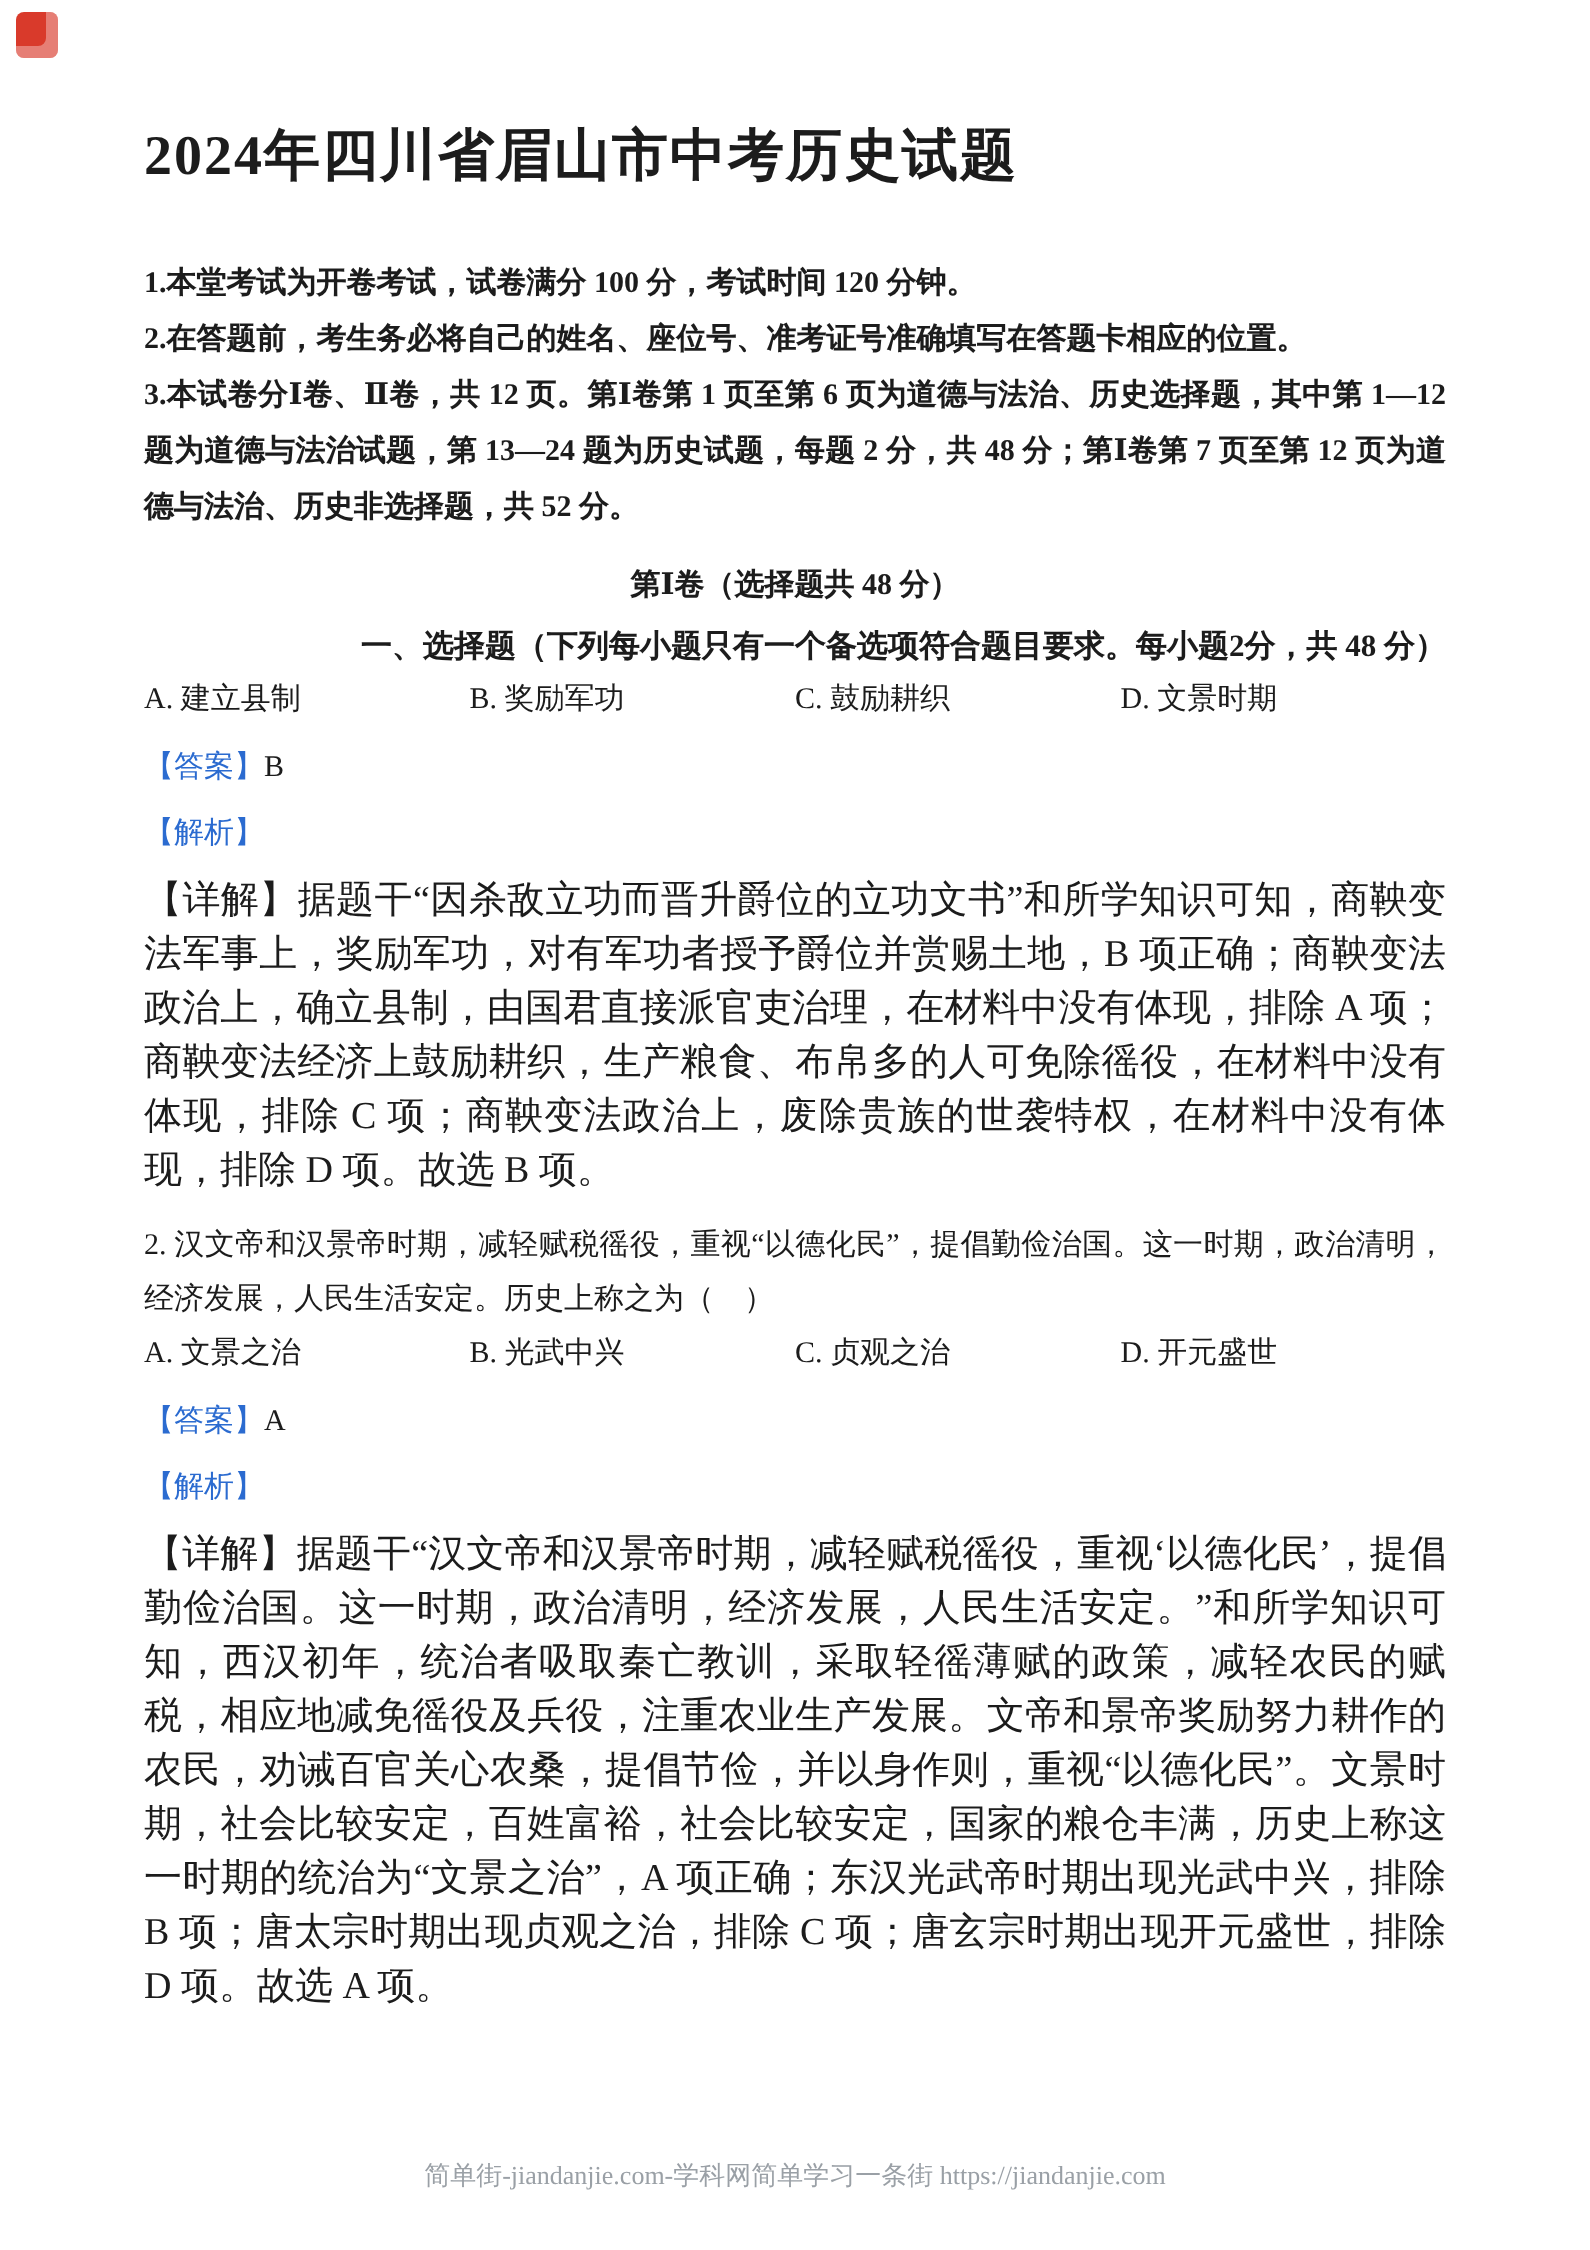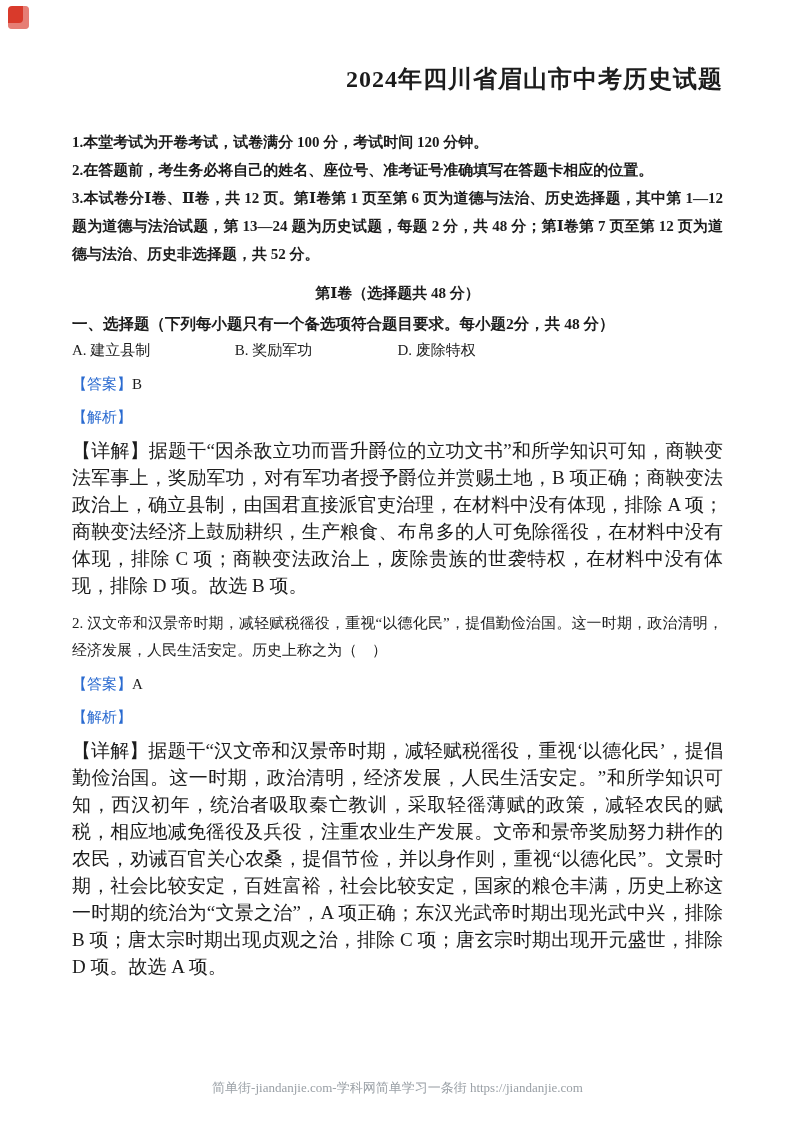--- a/index.html
+++ b/index.html
@@ -19,22 +19,22 @@
     top: 6px;
     left: 8px;
     width: 21px;
     height: 23px;
     background: var(--logo_red, #d93a2b);
     border-radius: 4px;
     box-shadow: inset -6px -6px 0 rgba(255,255,255,0.35);
   }
 
   .title {
-    text-align: right;
-    font-size: 24px;
+    text-align: left;
+    font-size: 28px;
     font-weight: bold;
     line-height: 30px;
     margin-bottom: 34px;
     letter-spacing: 1px;
   }
 
   .notice-heading {
     font-weight: bold;
     font-size: 15px;
     line-height: 28px;
@@ -52,20 +52,21 @@
     font-weight: bold;
     font-size: 15px;
     line-height: 27px;
     margin-top: 12px;
   }
   .part-heading {
     font-weight: bold;
     font-size: 15.5px;
     line-height: 27px;
     margin-top: 3px;
+    text-align: right;
   }
 
   .question { margin-top: 0; }
   .stem {
     font-size: 15px;
     line-height: 27px;
     text-align: justify;
     margin-top: 11px;
   }
   .options {
@@ -118,29 +119,36 @@
   <p class="notice-item">2.在答题前，考生务必将自己的姓名、座位号、准考证号准确填写在答题卡相应的位置。</p>
   <p class="notice-item">3.本试卷分Ⅰ卷、Ⅱ卷，共 12 页。第Ⅰ卷第 1 页至第 6 页为道德与法治、历史选择题，其中第 1—12 题为道德与法治试题，第 13—24 题为历史试题，每题 2 分，共 48 分；第Ⅰ卷第 7 页至第 12 页为道德与法治、历史非选择题，共 52 分。</p>
 
   <p class="volume-heading">第Ⅰ卷（选择题共 48 分）</p>
   <p class="part-heading">一、选择题（下列每小题只有一个备选项符合题目要求。每小题2分，共 48 分）</p>
 
   <div class="question">
     <div class="options">
       <span class="option">A. 建立县制</span>
       <span class="option">B. 奖励军功</span>
-      <span class="option">D. 废除特权</span>
+      <span class="option">C. 鼓励耕织</span>
+      <span class="option">D. 文景时期</span>
     </div>
     <p class="answer-line"><span class="blue">【答案】</span><span>B</span></p>
     <p class="analysis-line"><span class="blue">【解析】</span></p>
     <p class="detail">【详解】据题干“因杀敌立功而晋升爵位的立功文书”和所学知识可知，商鞅变法军事上，奖励军功，对有军功者授予爵位并赏赐土地，B 项正确；商鞅变法政治上，确立县制，由国君直接派官吏治理，在材料中没有体现，排除 A 项；商鞅变法经济上鼓励耕织，生产粮食、布帛多的人可免除徭役，在材料中没有体现，排除 C 项；商鞅变法政治上，废除贵族的世袭特权，在材料中没有体现，排除 D 项。故选 B 项。</p>
   </div>
 
   <div class="question">
     <p class="stem">2. 汉文帝和汉景帝时期，减轻赋税徭役，重视“以德化民”，提倡勤俭治国。这一时期，政治清明，经济发展，人民生活安定。历史上称之为（　）</p>
+    <div class="options">
+      <span class="option">A. 文景之治</span>
+      <span class="option">B. 光武中兴</span>
+      <span class="option">C. 贞观之治</span>
+      <span class="option">D. 开元盛世</span>
+    </div>
     <p class="answer-line"><span class="blue">【答案】</span><span>A</span></p>
     <p class="analysis-line"><span class="blue">【解析】</span></p>
     <p class="detail">【详解】据题干“汉文帝和汉景帝时期，减轻赋税徭役，重视‘以德化民’，提倡勤俭治国。这一时期，政治清明，经济发展，人民生活安定。”和所学知识可知，西汉初年，统治者吸取秦亡教训，采取轻徭薄赋的政策，减轻农民的赋税，相应地减免徭役及兵役，注重农业生产发展。文帝和景帝奖励努力耕作的农民，劝诫百官关心农桑，提倡节俭，并以身作则，重视“以德化民”。文景时期，社会比较安定，百姓富裕，社会比较安定，国家的粮仓丰满，历史上称这一时期的统治为“文景之治”，A 项正确；东汉光武帝时期出现光武中兴，排除 B 项；唐太宗时期出现贞观之治，排除 C 项；唐玄宗时期出现开元盛世，排除 D 项。故选 A 项。</p>
   </div>
 
 </div>
 
 <div class="footer">简单街-jiandanjie.com-学科网简单学习一条街 https://jiandanjie.com</div>
 
 </body></html>

